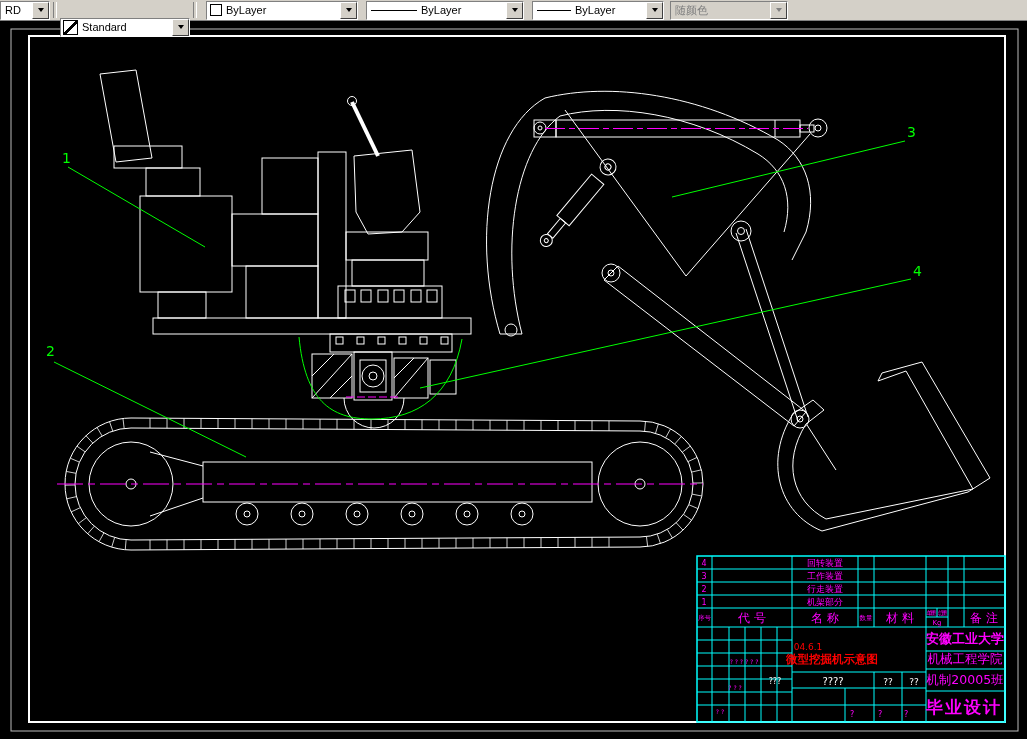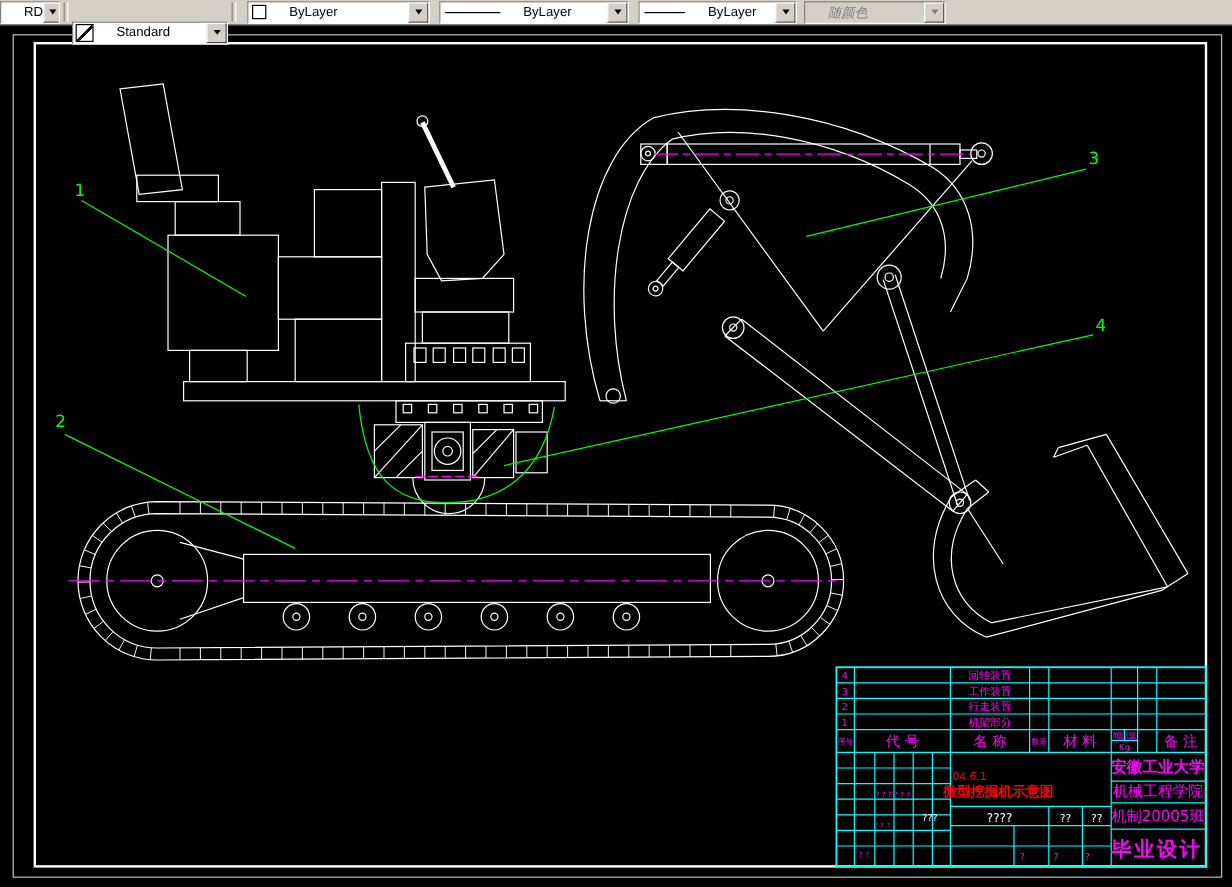--- a/index.html
+++ b/index.html
@@ -1,31 +1,31 @@
 <!DOCTYPE html>
 <html><head>
 <meta charset="utf-8">
 <style>
   html,body{margin:0;padding:0;background:#000;width:1027px;height:739px;overflow:hidden;position:relative;font-family:"Liberation Sans",sans-serif;}
   
   .toolbar{position:absolute;top:0;left:0;width:1027px;height:20px;background:#d4d0c8;border-bottom:1px solid #808080;display:flex;align-items:center;z-index:5;}
   .combo{height:17px;background:#fff;border:1px solid;border-color:#808080 #fff #fff #808080;display:flex;align-items:center;font-size:11px;color:#000;overflow:hidden;}
-  .combo .combo-value{flex:1;padding-left:19px;white-space:nowrap;font-family:"Liberation Sans",sans-serif;}
+  .combo .combo-value{flex:1;padding-left:4px;white-space:nowrap;font-family:"Liberation Sans",sans-serif;}
   .combo-arrow{width:15px;height:15px;background:#d4d0c8;border:1px solid;border-color:#fff #404040 #404040 #fff;display:flex;align-items:center;justify-content:center;flex:none;}
   .tri{width:0;height:0;border-left:3px solid transparent;border-right:3px solid transparent;border-top:4px solid #000;}
   .disabled{background:#d4d0c8;}
   .disabled .combo-value{color:#808080;}
   .disabled .tri{border-top-color:#808080;}
   .sep{width:2px;height:16px;border-left:1px solid #808080;border-right:1px solid #fff;margin:0 3px;}
   .w-layer{width:48px;margin-left:0;}
   .w-style{width:128px;margin-top:34px;}
   .w-color{width:150px;margin-left:6px;}
   .w-ltype{width:156px;margin-left:8px;}
   .w-lweight{width:130px;margin-left:8px;}
-  .w-pstyle{width:116px;margin-left:6px;font-style:italic;}
+  .w-pstyle{width:116px;margin-left:6px;}
   .icon-style{width:13px;height:13px;margin-left:2px;flex:none;background:linear-gradient(135deg,#fff 45%,#000 45%,#000 58%,#fff 58%);border:1px solid #000;}
   .icon-swatch{width:10px;height:10px;margin-left:3px;flex:none;background:#fff;border:1px solid #000;}
   .icon-line{height:0;border-top:1px solid #000;margin-left:4px;flex:none;}
   .icon-line.long{width:46px;}
   .icon-line.short{width:34px;}
   svg{position:absolute;top:20px;left:0;}
   svg text{font-family:"DejaVu Sans","Liberation Sans",sans-serif;}
 </style>
 </head>
 <body>

